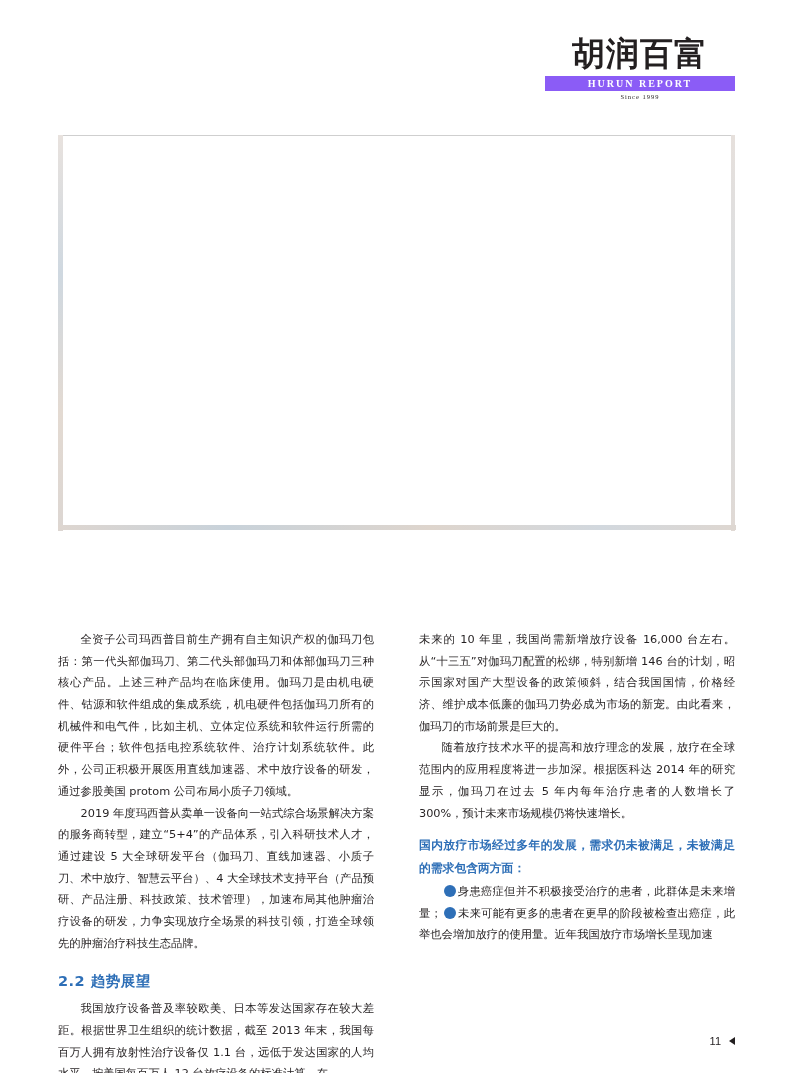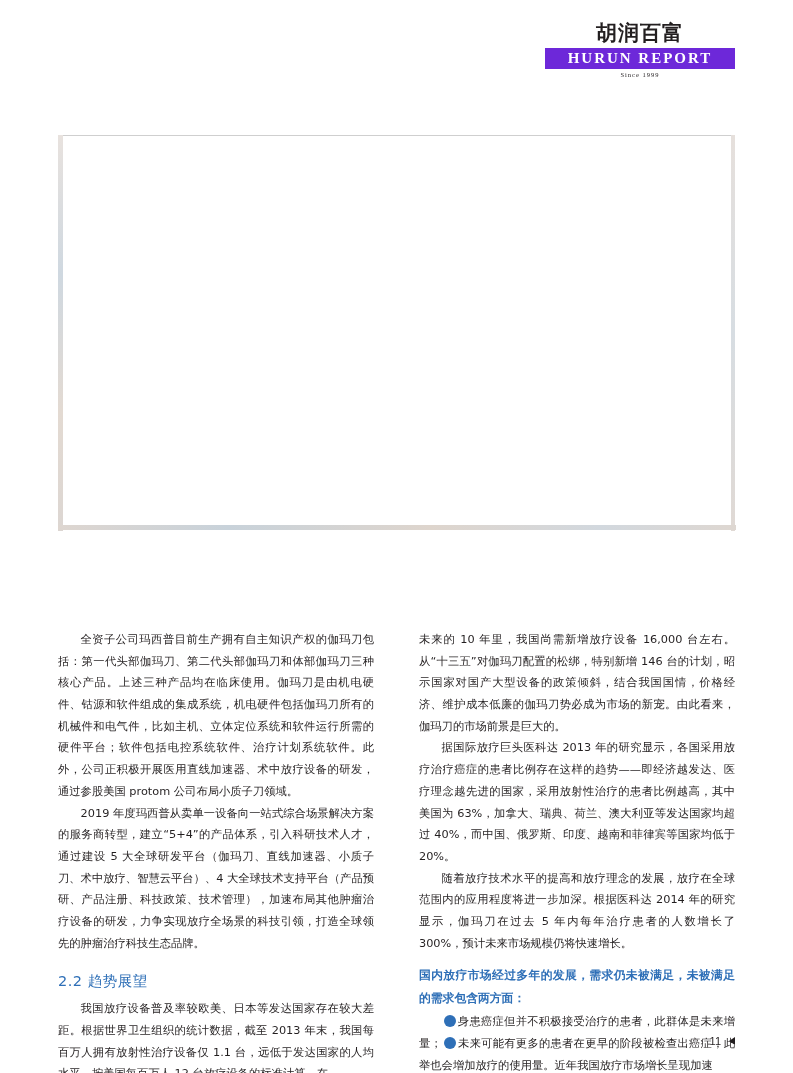--- a/index.html
+++ b/index.html
@@ -24,33 +24,34 @@
 
   
   .masthead {
     position: absolute;
     right: 58px;
     top: 22px;
     width: 190px;
     text-align: center;
   }
   .masthead .cn {
-    font-family: Liberation Sans, sans-serif;
-    font-weight: bold;
-    font-size: 21px;
+    font-family: Liberation Serif, serif;
+    font-weight: bold;
+    font-size: 33px;
     letter-spacing: 1px;
     color: #231f20;
     line-height: 1;
     white-space: nowrap;
+    margin-top: 16px;
   }
   .masthead .bar {
     margin-top: 5px;
-    background: #6d28d9;
+    background: #8b5cf6;
     color: #ffffff;
-    font-size: 15px;
+    font-size: 10px;
     letter-spacing: 2px;
     padding: 2px 0 2px 0;
     font-family: "Liberation Serif", serif;
     font-weight: bold;
   }
   .masthead .since {
     margin-top: 2px;
     font-size: 6.5px;
     letter-spacing: 1px;
     color: #231f20;
@@ -106,21 +107,21 @@
   .col p {
     margin: 0;
     text-indent: 2em;
   }
   .col p.noindent { text-indent: 0; }
 
   
   h2.section {
     margin: 14px 0 2px 0;
     font-size: 14.5px;
-    font-weight: normal;
+    font-weight: bold;
     color: #2e6fb7;
     font-family: "DejaVu Sans", "Liberation Sans", sans-serif;
     letter-spacing: 0.5px;
   }
   h3.lead {
     margin: 10px 0 2px 0;
     font-size: 11.8px;
     font-weight: bold;
     color: #2e6fb7;
     line-height: 1.9;
@@ -183,21 +184,20 @@
 
   <div class="col left">
     <p>全资子公司玛西普目前生产拥有自主知识产权的伽玛刀包括：第一代头部伽玛刀、第二代头部伽玛刀和体部伽玛刀三种核心产品。上述三种产品均在临床使用。伽玛刀是由机电硬件、钴源和软件组成的集成系统，机电硬件包括伽玛刀所有的机械件和电气件，比如主机、立体定位系统和软件运行所需的硬件平台；软件包括电控系统软件、治疗计划系统软件。此外，公司正积极开展医用直线加速器、术中放疗设备的研发，通过参股美国 protom 公司布局小质子刀领域。</p>
     <p>2019 年度玛西普从卖单一设备向一站式综合场景解决方案的服务商转型，建立“5+4”的产品体系，引入科研技术人才，通过建设 5 大全球研发平台（伽玛刀、直线加速器、小质子刀、术中放疗、智慧云平台）、4 大全球技术支持平台（产品预研、产品注册、科技政策、技术管理），加速布局其他肿瘤治疗设备的研发，力争实现放疗全场景的科技引领，打造全球领先的肿瘤治疗科技生态品牌。</p>
     <h2 class="section">2.2  趋势展望</h2>
     <p>我国放疗设备普及率较欧美、日本等发达国家存在较大差距。根据世界卫生组织的统计数据，截至 2013 年末，我国每百万人拥有放射性治疗设备仅 1.1 台，远低于发达国家的人均水平。按美国每百万人 12 台放疗设备的标准计算，在</p>
   </div>
 
   <div class="col right">
     <p class="noindent">未来的 10 年里，我国尚需新增放疗设备 16,000 台左右。从“十三五”对伽玛刀配置的松绑，特别新增 146 台的计划，昭示国家对国产大型设备的政策倾斜，结合我国国情，价格经济、维护成本低廉的伽玛刀势必成为市场的新宠。由此看来，伽玛刀的市场前景是巨大的。</p>
-    <p>据国际放疗巨头医科达 2013 年的研究显示，各国采用放疗治疗癌症的患者比例存在这样的趋势——即经济越发达、医疗理念越先进的国家，采用放射性治疗的患者比例越高，其中美国为 63%，加拿大、瑞典、荷兰、澳大利亚等发达国家均超过 40%，而中国、俄罗斯、印度、越南和菲律宾等国家均低于 20%。</p>
     <p>随着放疗技术水平的提高和放疗理念的发展，放疗在全球范围内的应用程度将进一步加深。根据医科达 2014 年的研究显示，伽玛刀在过去 5 年内每年治疗患者的人数增长了 300%，预计未来市场规模仍将快速增长。</p>
     <h3 class="lead">国内放疗市场经过多年的发展，需求仍未被满足，未被满足的需求包含两方面：</h3>
     <p>
       <span class="num">1</span><span>身患癌症但并不积极接受治疗的患者，此群体是未来增量；</span><span class="num">2</span><span>未来可能有更多的患者在更早的阶段被检查出癌症，此举也会增加放疗的使用量。近年我国放疗市场增长呈现加速</span>
     </p>
   </div>
 
   <div class="folio">
     <span>11</span>
     <span class="tri"></span>

